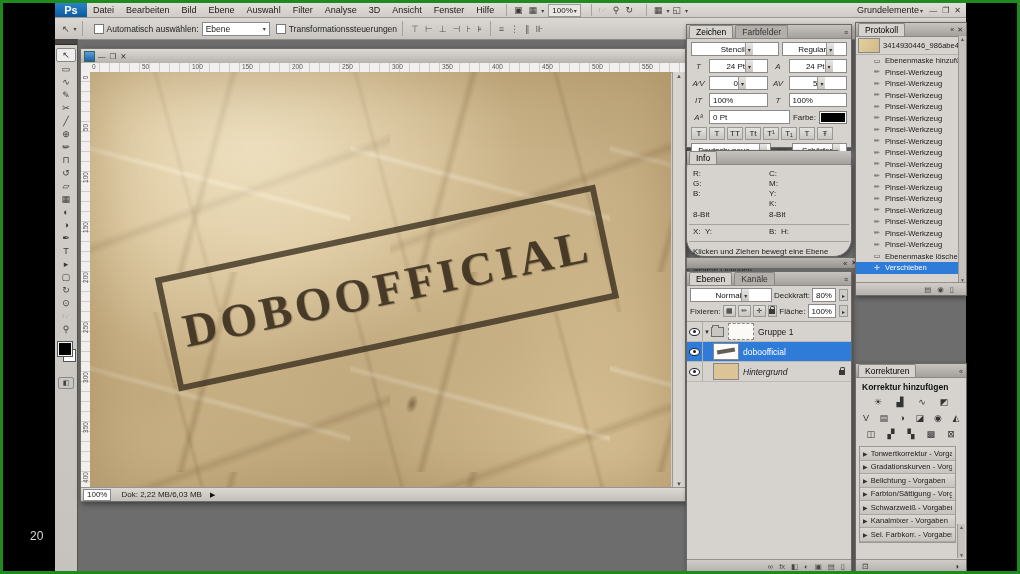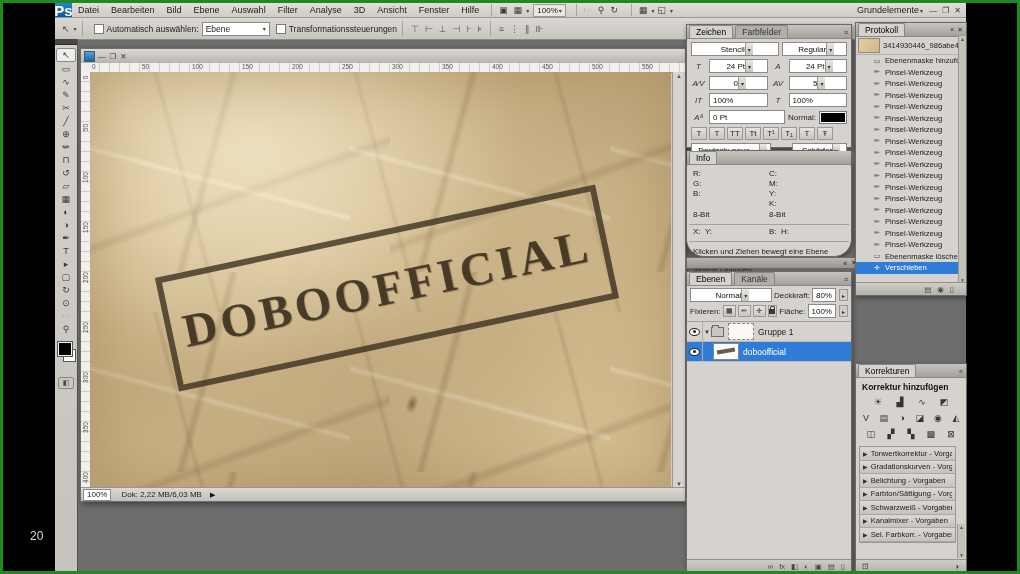--- a/index.html
+++ b/index.html
@@ -7,22 +7,22 @@
        font-family:"Liberation Sans",sans-serif;-webkit-font-smoothing:antialiased;}
   .green-frame{position:absolute;inset:0;border:3px solid #1f8a1f;pointer-events:none;z-index:999;}
   .page-num{position:absolute;left:30px;top:529px;color:#d8d8d8;font-size:12px;text-align:center;}
 
   
   .app{position:absolute;left:55px;top:3px;width:911px;height:568px;background:#6d6d6d;}
 
   
   .menubar{position:absolute;left:0;top:0;right:0;height:14px;background:linear-gradient(#e2dfda,#cfccc7);
            display:flex;align-items:center;font-size:9px;color:#1a1a1a;border-bottom:1px solid #9b9894;}
-  .ps-logo{width:17px;height:14px;background:linear-gradient(#2a83c8,#0d5a9e);color:#fff;font-weight:bold;
-           font-size:15px;display:flex;align-items:center;justify-content:center;}
+  .ps-logo{width:32px;height:14px;background:linear-gradient(#2a83c8,#0d5a9e);color:#fff;font-weight:bold;
+           font-size:11px;display:flex;align-items:center;justify-content:center;}
   .menu-item{padding:0 6px;cursor:default;}
   .appbar-group{display:flex;align-items:center;margin-left:6px;padding:0 4px;border-left:1px solid #a8a5a0;height:12px;}
   .appbar-icon{font-size:9px;color:#3a3a3a;padding:0 3px;}
   .dd-arrow{font-size:6px;color:#444;margin-left:1px;}
   .zoom-dd{background:#e9e7e3;border:1px solid #9a9a9a;font-size:8px;padding:0 3px;height:11px;display:flex;align-items:center;}
   .workspace{margin-left:auto;font-size:9px;color:#222;display:flex;align-items:center;padding-right:6px;}
   .win-controls{display:flex;gap:5px;padding-right:5px;font-size:8px;color:#333;}
 
   
   .optionsbar{position:absolute;left:0;top:15px;right:0;height:21px;background:linear-gradient(#dbd8d3,#c8c5c0);
@@ -430,21 +430,21 @@
     </div>
     <div class="char-row">
       <span class="char-ic">IT</span>
       <span class="field" style="flex:1">100%</span>
       <span class="char-ic">T</span>
       <span class="field" style="flex:1">100%</span>
     </div>
     <div class="char-row">
       <span class="char-ic">Aª</span>
       <span class="field" style="flex:1">0 Pt</span>
-      <span>Normal:</span>
+      <span>Farbe:</span>
       <span class="color-swatch"></span>
     </div>
     <div class="char-row" style="gap:2px">
 
     <span class="style-btn">T</span>
         <span class="style-btn">T</span>
         <span class="style-btn">TT</span>
         <span class="style-btn">Tt</span>
         <span class="style-btn">T¹</span>
         <span class="style-btn">T₁</span>
@@ -553,20 +553,30 @@
         <div class="layer-row selected type-image">
           <span class="eye-col">
             <span class="eye"></span>
           </span>
           <span class="tri"></span>
 
           <span class="thumb"></span>
           <span class="layer-label">doboofficial</span>
 
         </div>
+        <div class="layer-row type-background locked">
+          <span class="eye-col">
+            <span class="eye"></span>
+          </span>
+          <span class="tri"></span>
+
+          <span class="thumb"></span>
+          <span class="layer-label" style="font-style: italic;">Hintergrund</span>
+          <span class="layer-lock" style="display: inline-block;"><span class="lock-ic"></span></span>
+        </div>
       </div>
     <div class="panel-bottombar">
 
     <span class="g">∞</span>
         <span class="g">fx</span>
         <span class="g">◧</span>
         <span class="g">◐</span>
         <span class="g">▣</span>
         <span class="g">▤</span>
         <span class="g">▯</span>

